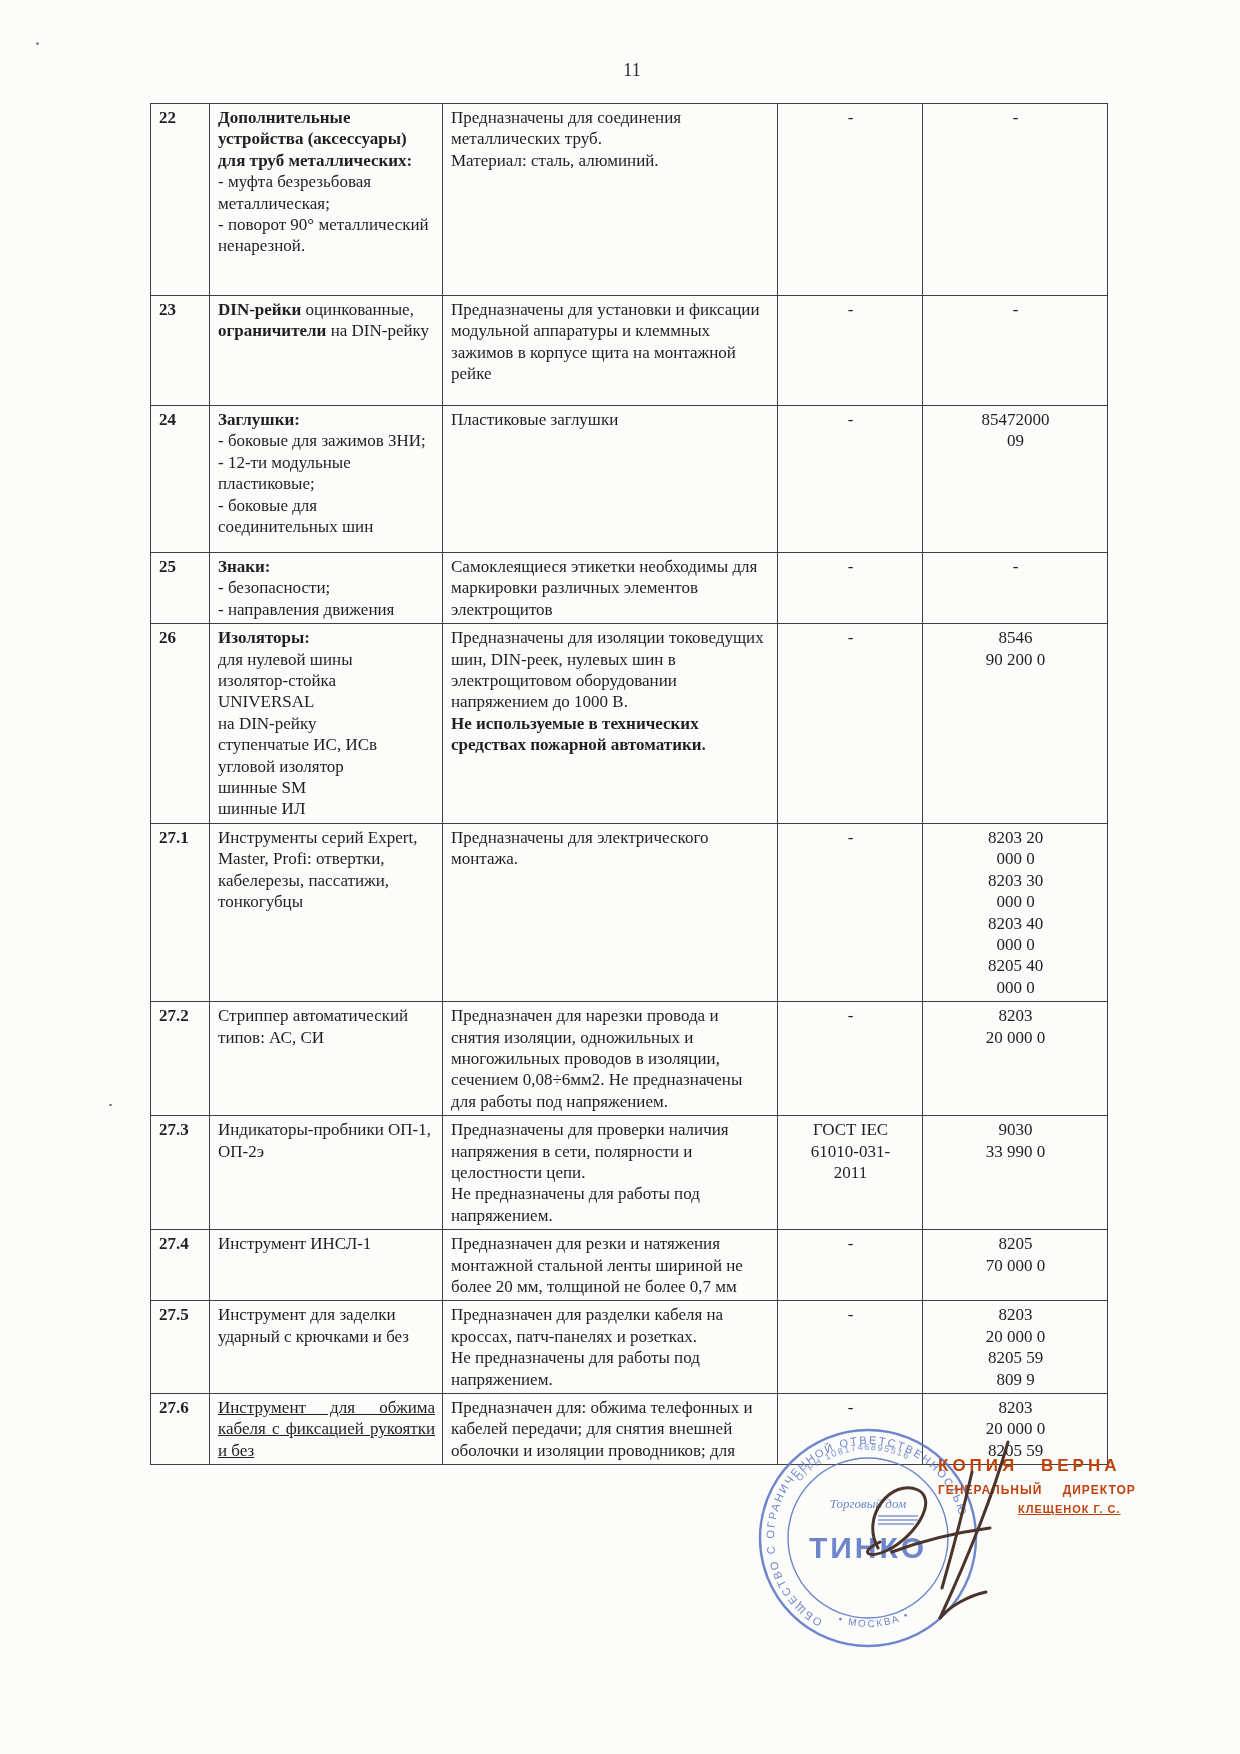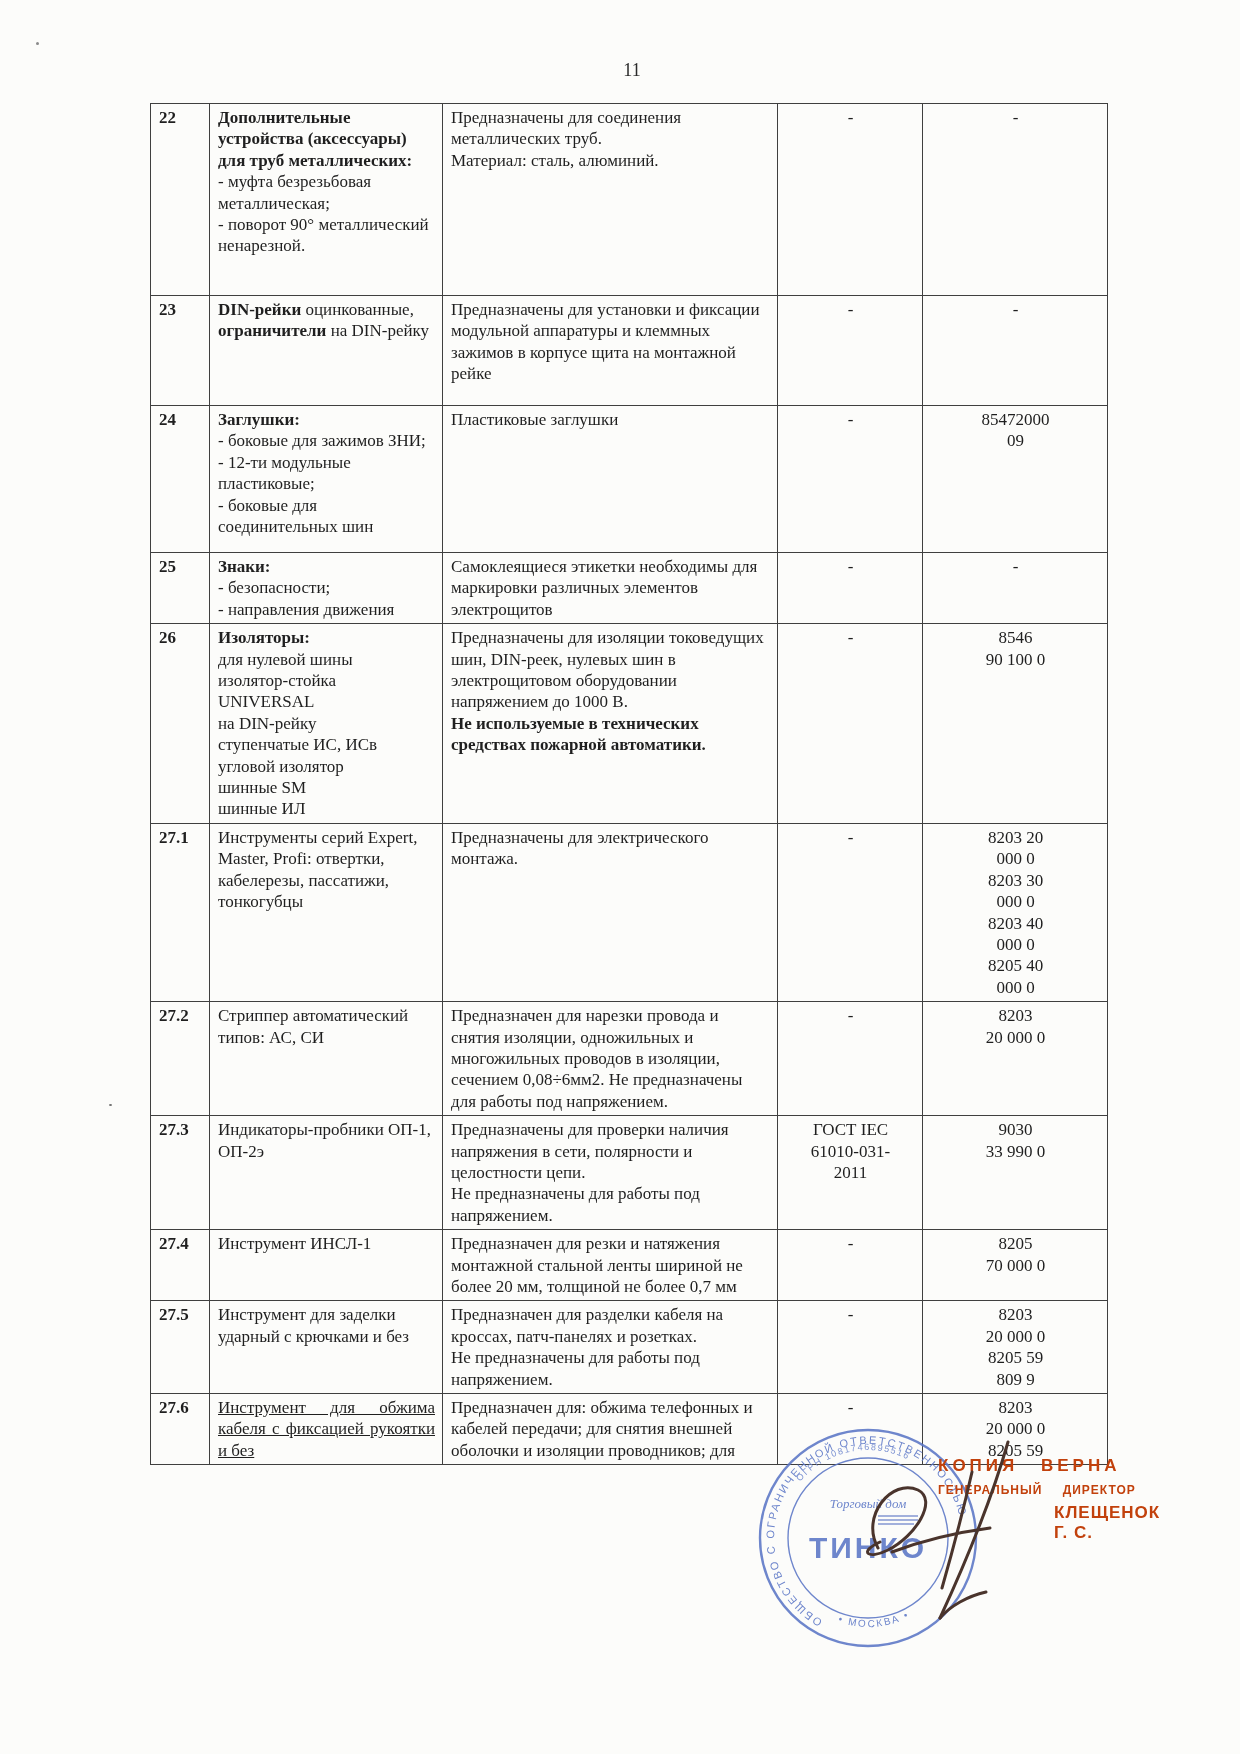--- a/index.html
+++ b/index.html
@@ -40,21 +40,21 @@
   
   .stamp-svg{position:absolute;left:746px;top:1416px;width:244px;height:244px;opacity:0.88;}
   .sig-svg{position:absolute;left:840px;top:1420px;width:260px;height:230px;pointer-events:none;}
   .cert-block{
     position:absolute;left:938px;top:1456px;width:232px;
     color:#c2410c;font-family:"Liberation Sans","DejaVu Sans",sans-serif;
     font-weight:bold;
   }
   .cert-l1{font-size:17px;letter-spacing:4px;word-spacing:14px;}
   .cert-l2{font-size:12px;margin-top:7px;letter-spacing:1px;word-spacing:16px;}
-  .cert-l3{font-size:17px;margin-top:6px;margin-left:116px;letter-spacing:1px;}
+  .cert-l3{font-size:11px;margin-top:6px;margin-left:80px;letter-spacing:1px;text-decoration:underline;}
 </style>
 </head>
 <body>
 
 <div class="page-number">11</div>
 
 <div class="scan-dot dot-a"></div>
 <div class="scan-dot dot-b"></div>
 
 <div class="doc-table-wrap">
@@ -151,21 +151,21 @@
           </td>
           <td class="c-desc">
             <div><span>Предназначены для изоляции токоведущих шин, DIN-реек, нулевых шин в электрощитовом оборудовании напряжением до 1000 В.</span></div>
             <div><span class="b">Не используемые в технических средствах пожарной автоматики.</span></div>
           </td>
           <td class="c-gost">
             <div>-</div>
           </td>
           <td class="c-code">
             <div>8546</div>
-            <div>90 100 0</div>
+            <div>90 200 0</div>
           </td>
         </tr>
         <tr style="height: 170px;">
           <td class="c-num">27.1</td>
           <td class="c-name">
             <div><span>Инструменты серий Expert, Master, Profi: отвертки, кабелерезы, пассатижи, тонкогубцы</span></div>
           </td>
           <td class="c-desc">
             <div><span>Предназначены для электрического монтажа.</span></div>
           </td>

